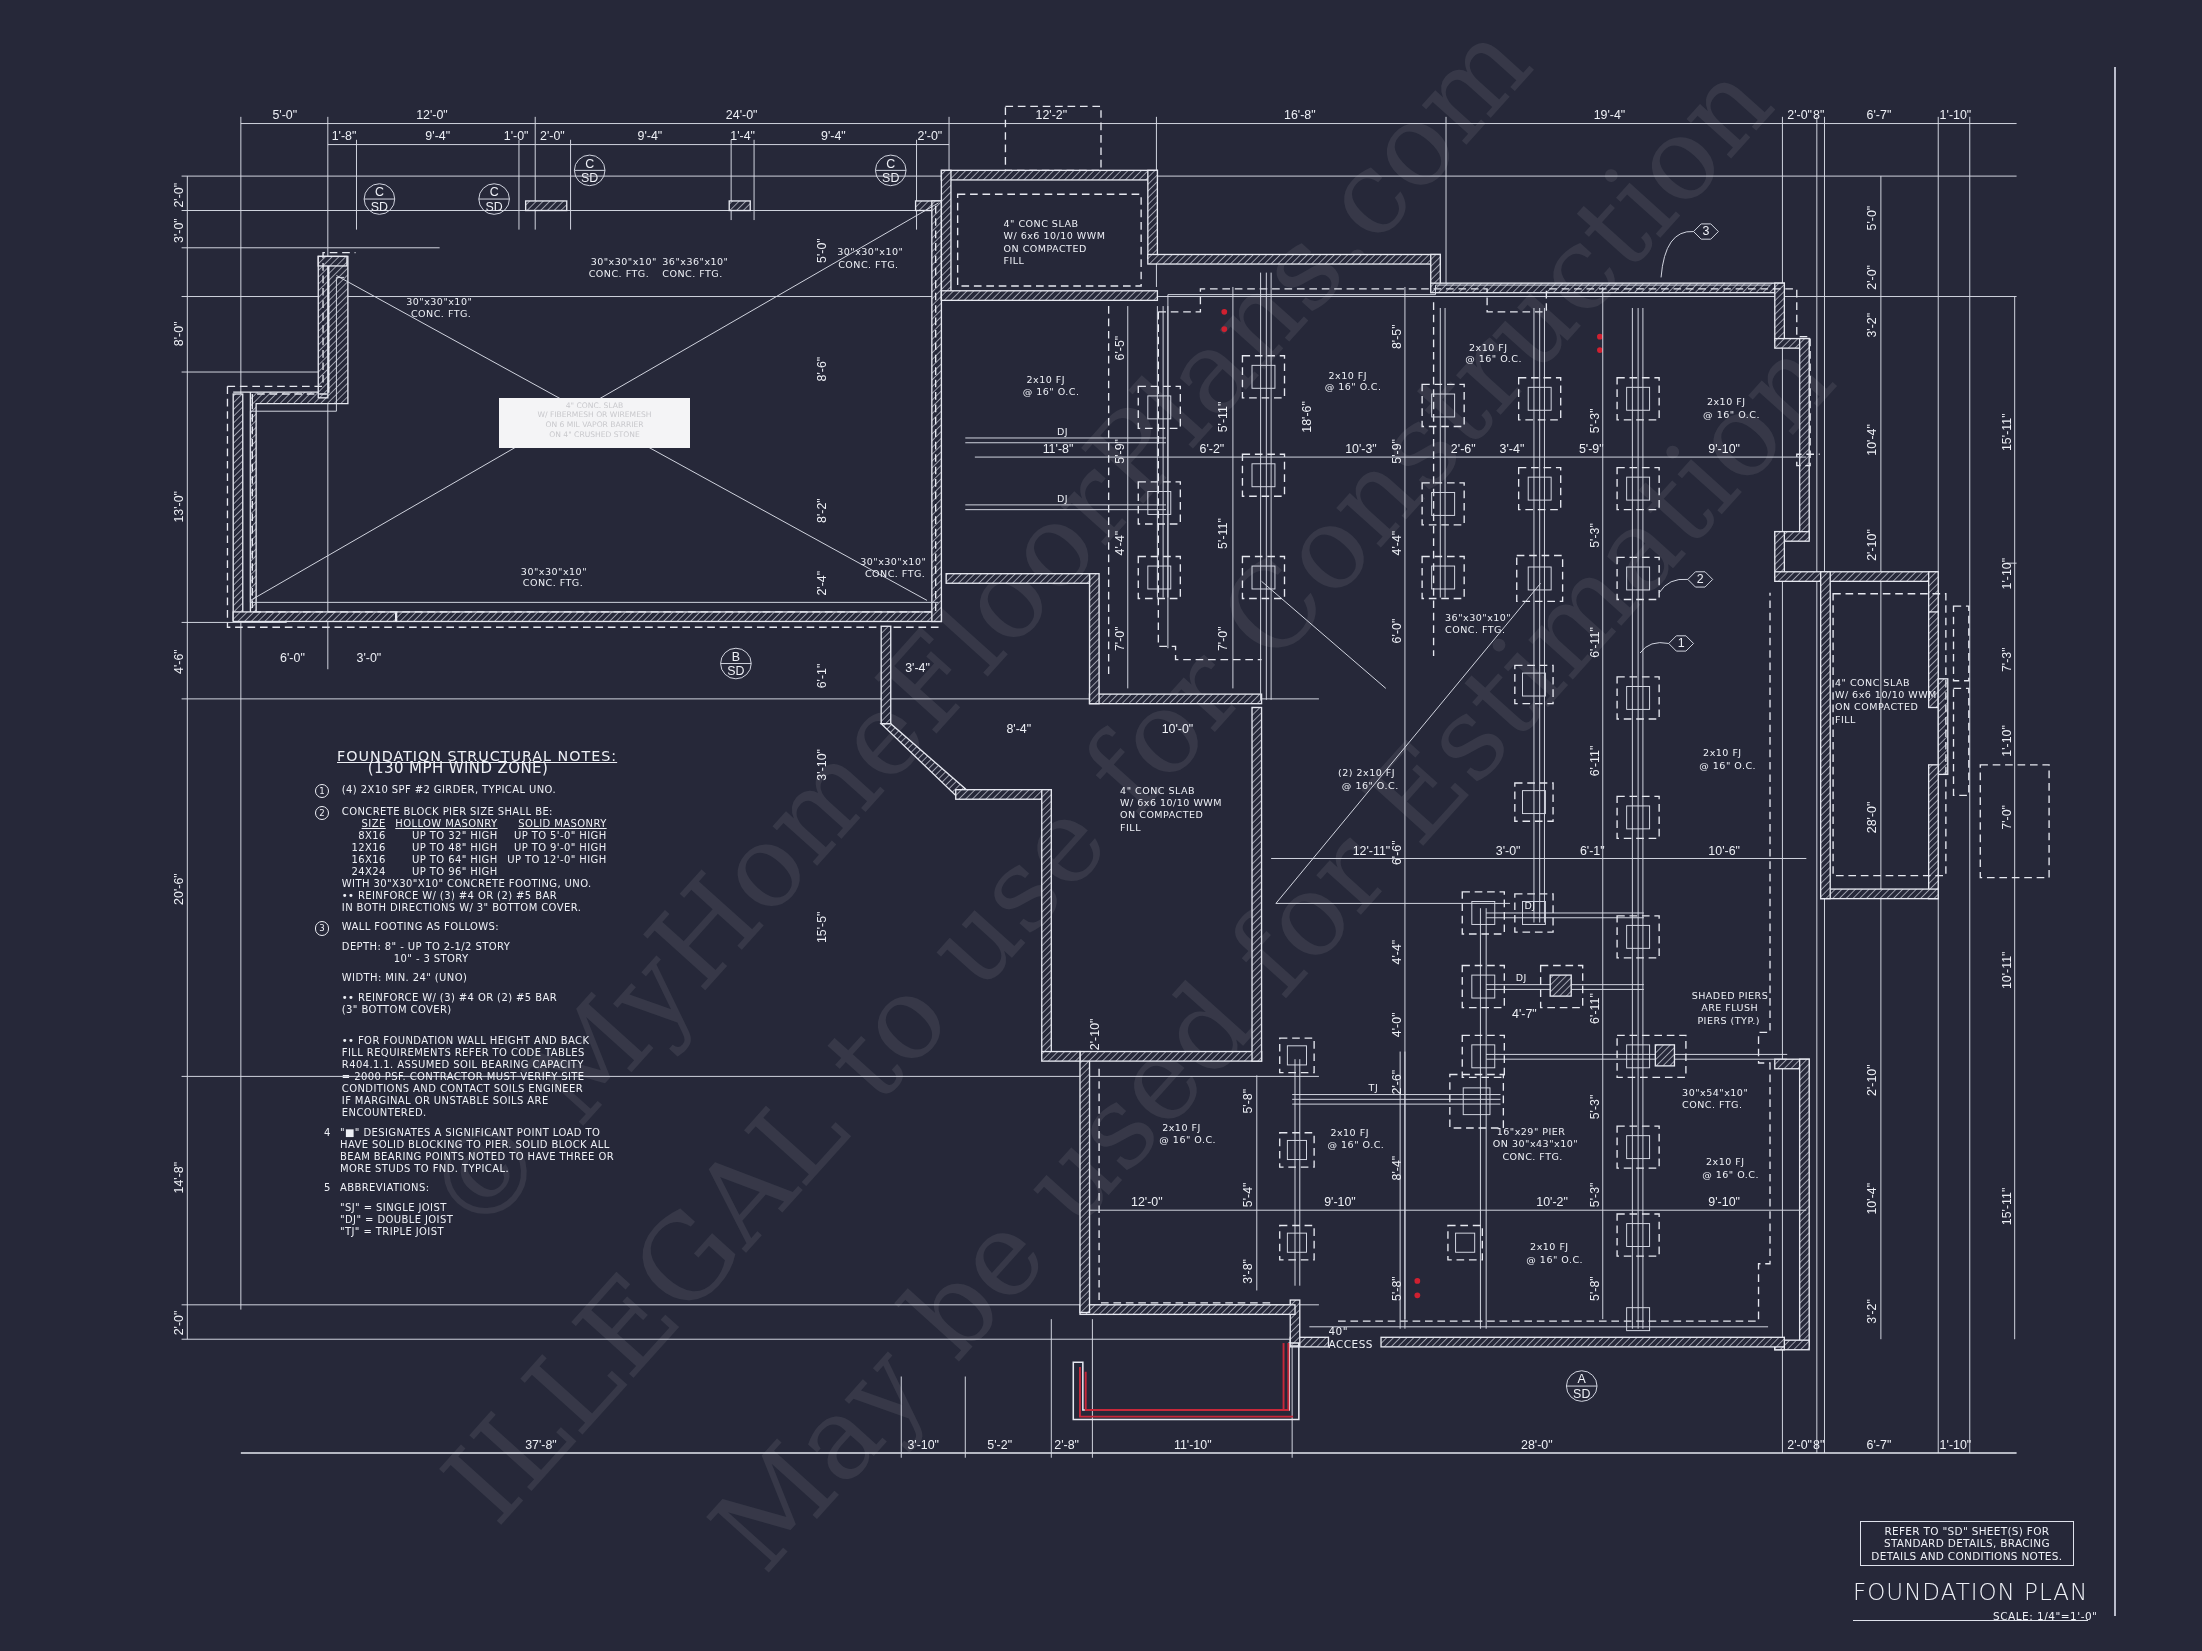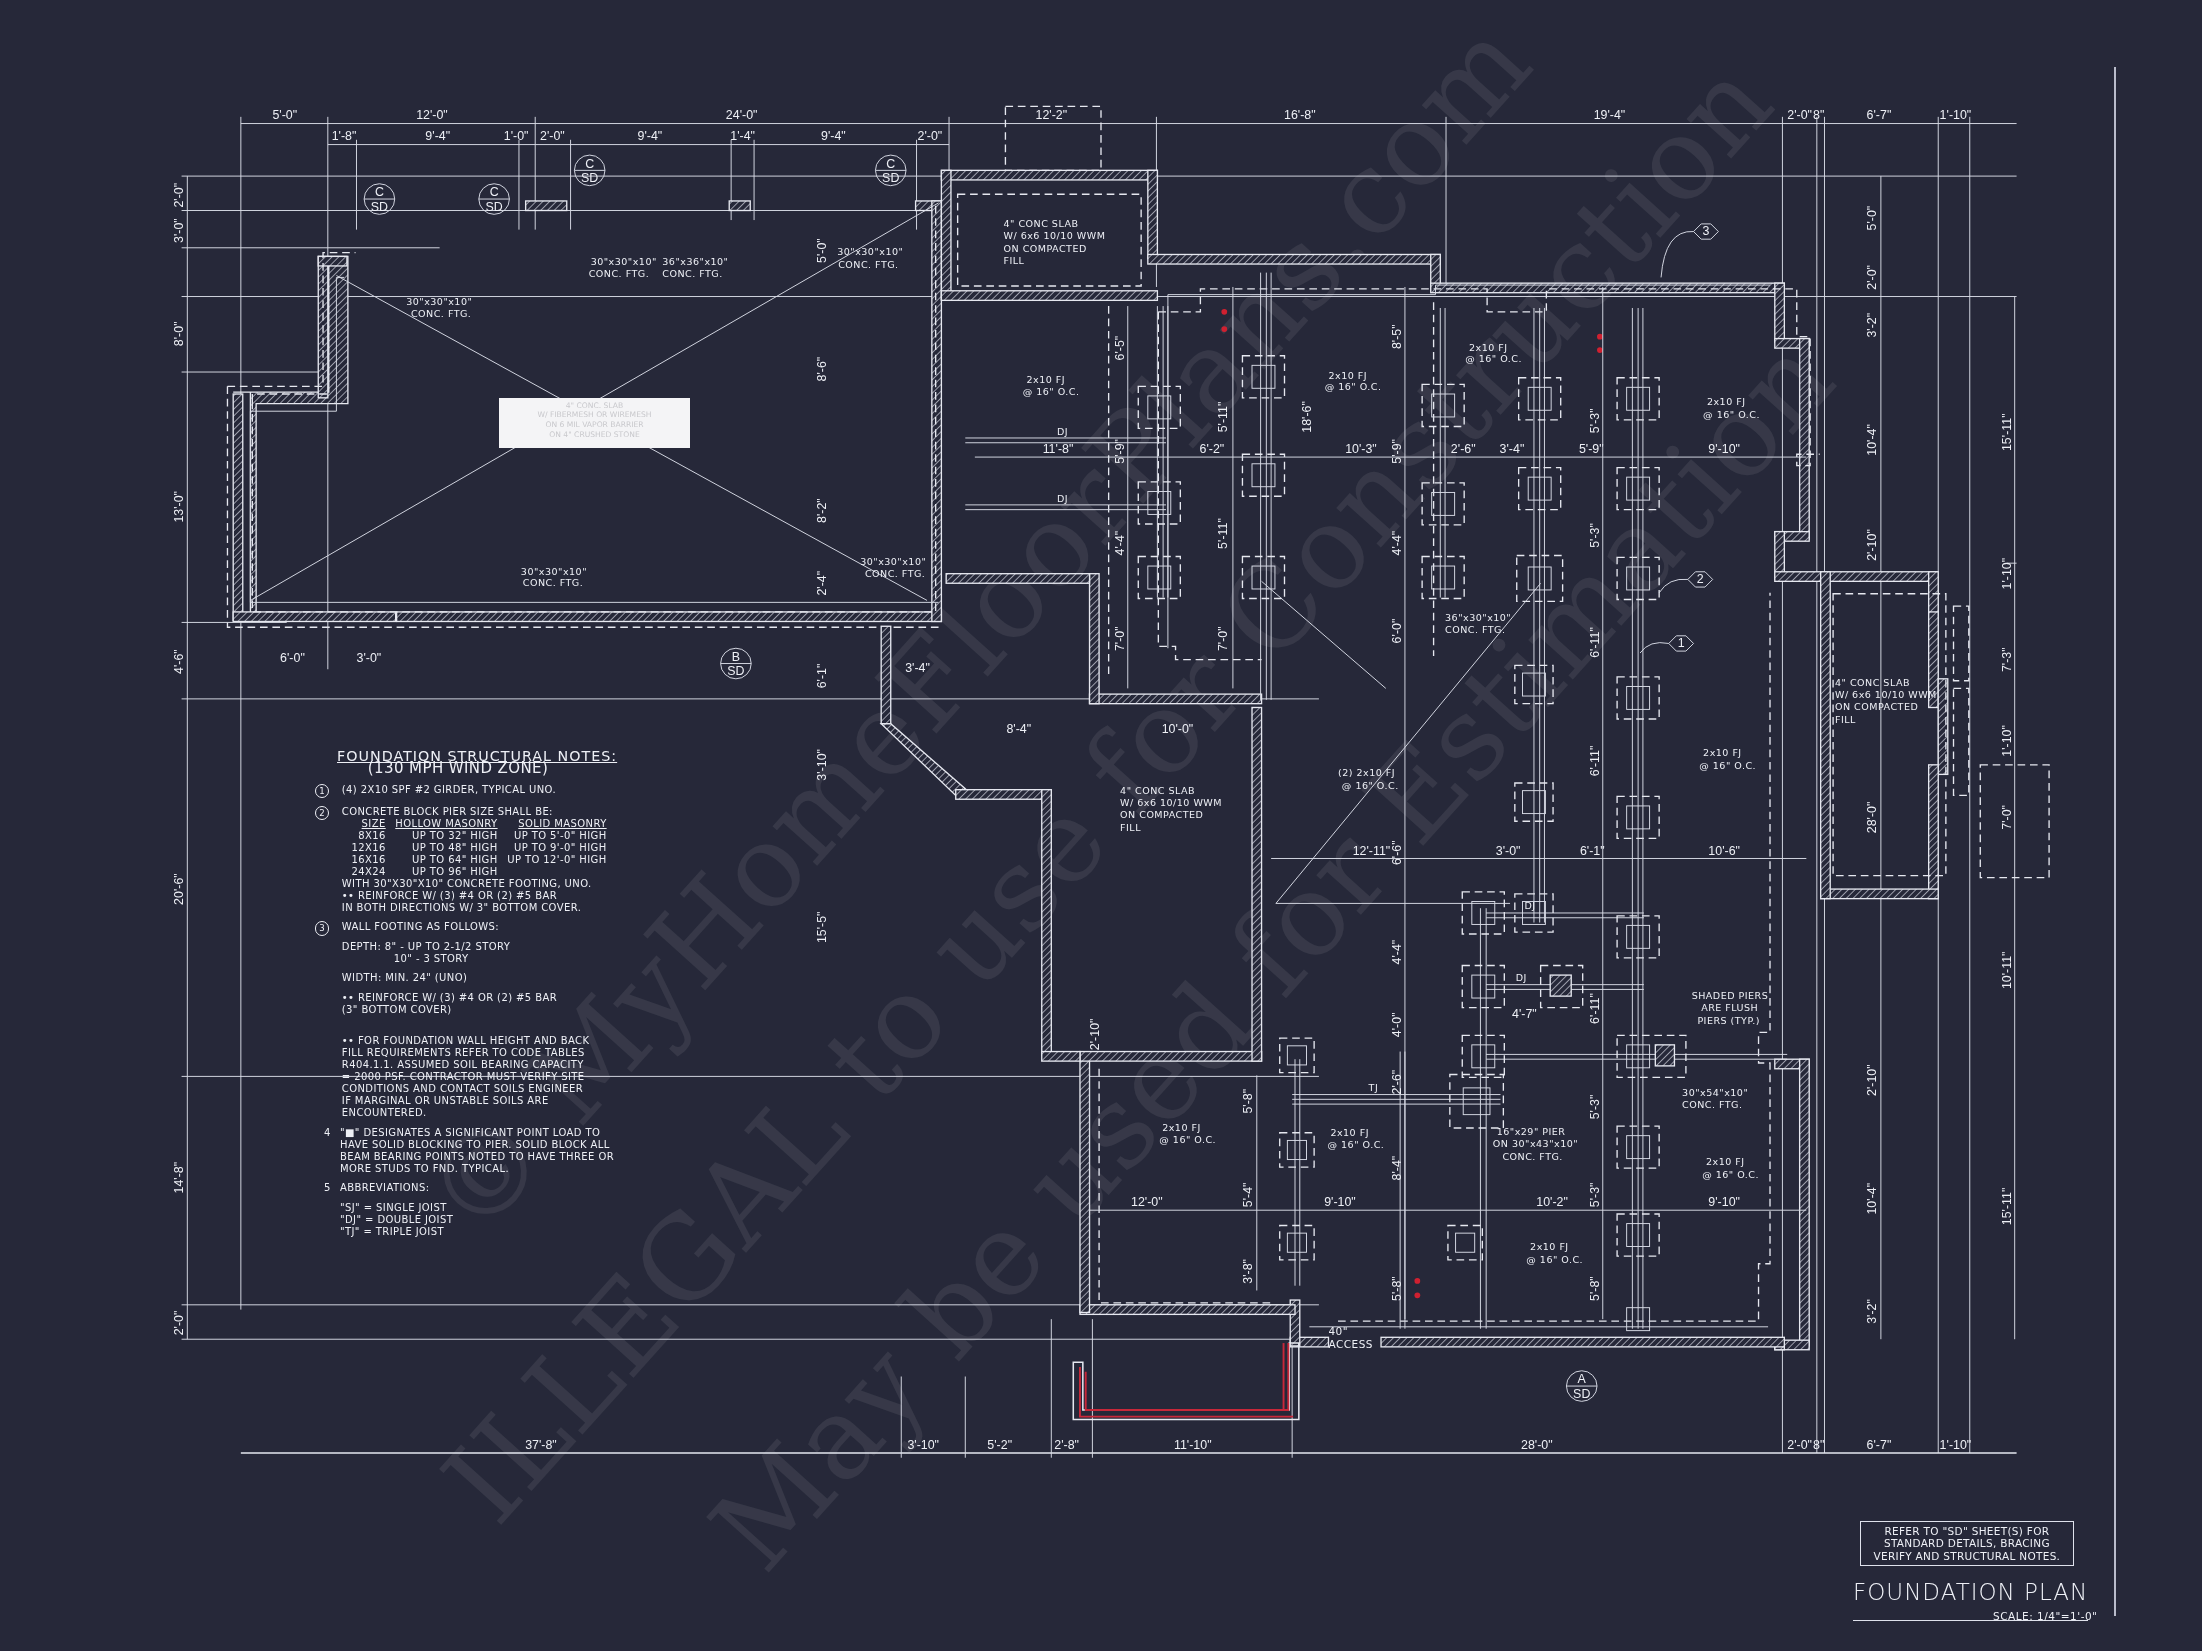--- a/index.html
+++ b/index.html
@@ -730,20 +730,20 @@
       <div style="margin-top:7.6px">"SJ" = SINGLE JOIST</div>
       <div>"DJ" = DOUBLE JOIST</div>
       <div>"TJ" = TRIPLE JOIST</div>
     </div>
   </div>
 </div>
 
 <div class="html-layer refbox">
   <div>REFER TO "SD" SHEET(S) FOR</div>
   <div>STANDARD DETAILS, BRACING</div>
-  <div>VERIFY AND STRUCTURAL NOTES.</div>
+  <div>DETAILS AND CONDITIONS NOTES.</div>
 </div>
 <div class="html-layer plan-title">FOUNDATION PLAN</div>
 <div class="html-layer plan-scale">SCALE: 1/4"=1'-0"</div>
 <div class="border-right"></div>
 
 </div>
 
 
 </body></html>

